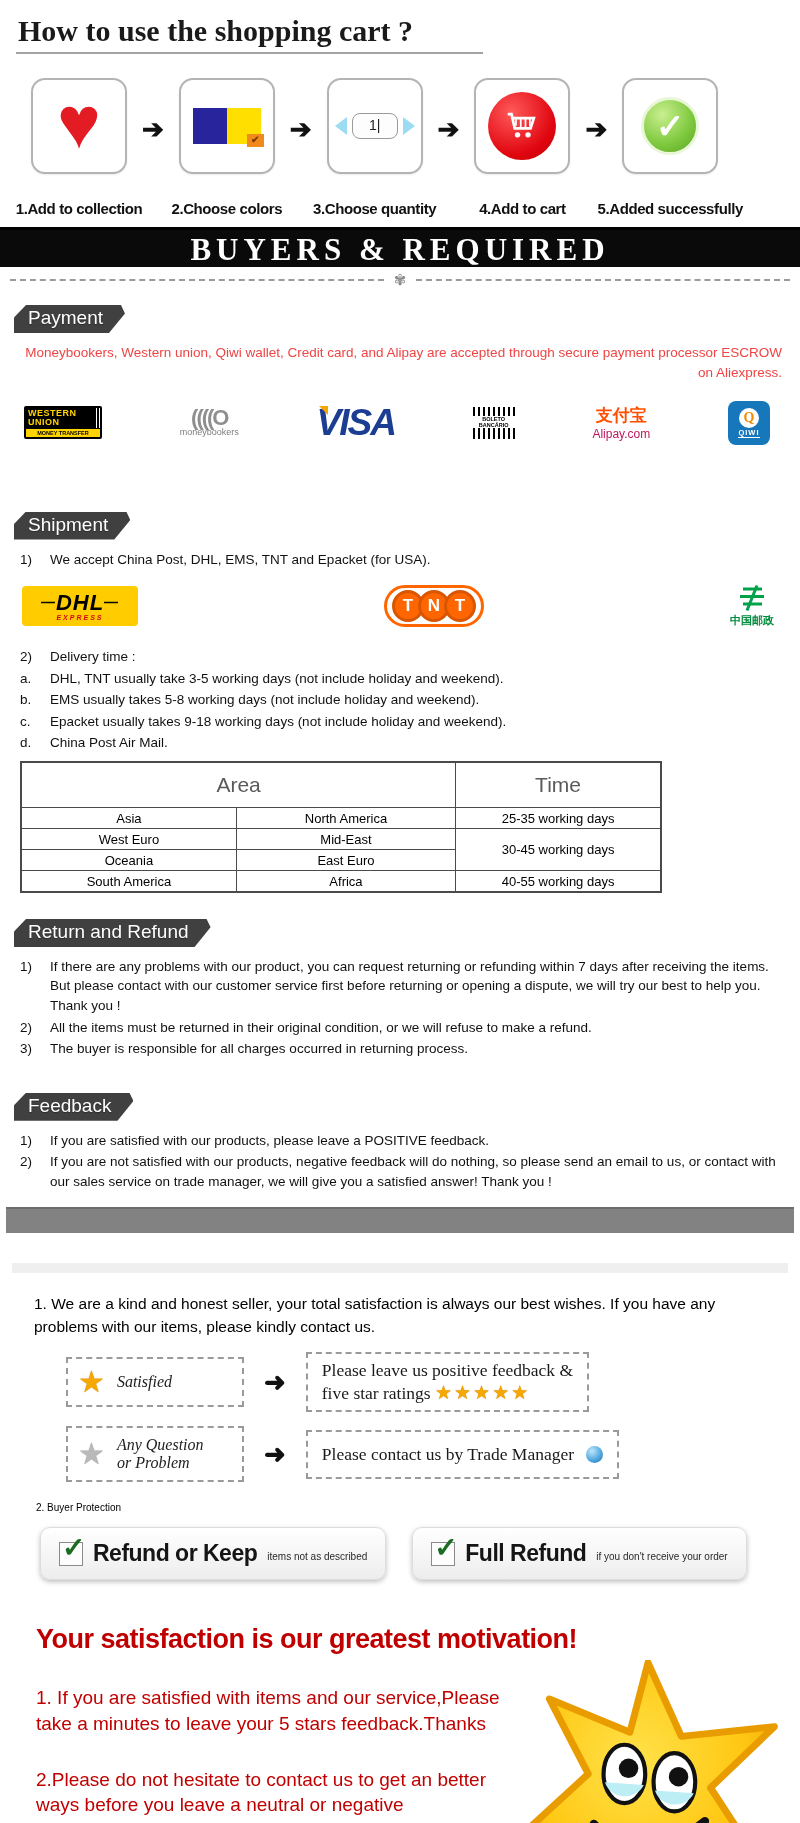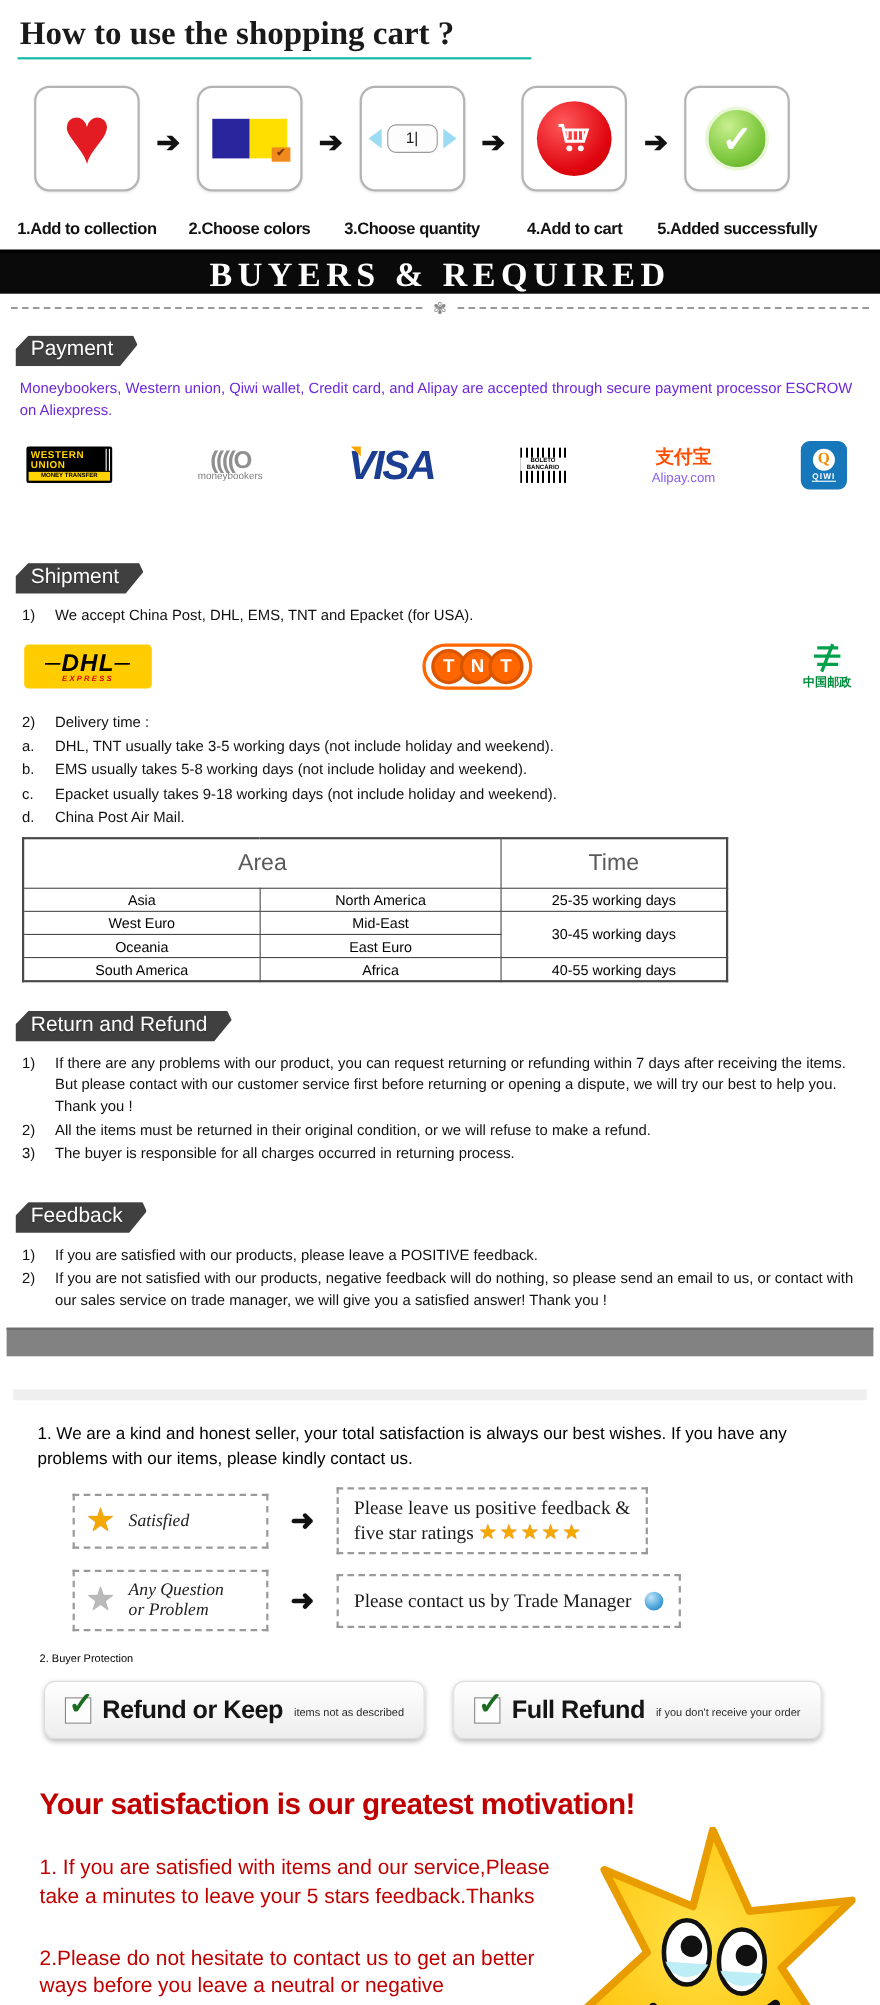--- a/index.html
+++ b/index.html
@@ -5,21 +5,21 @@
   * { margin:0; padding:0; box-sizing:border-box; }
   html,body { background:#fff; }
   body {
     width:800px; height:1823px; overflow:hidden; position:relative;
     font-family:"Liberation Sans", sans-serif; color:#111;
   }
   
   .title {
     margin:14px 0 0 16px; display:inline-block;
     font-family:"Liberation Serif", serif; font-size:30px; color:#1a1a1a;
-    border-bottom:2px solid #14b8a6; padding:0 70px 4px 2px;
+    border-bottom:2px solid #a3a3a3; padding:0 70px 4px 2px;
   }
   
   .steps { display:flex; align-items:flex-start; margin:24px 10px 0 18px; }
   .step { width:122px; display:flex; flex-direction:column; align-items:center; }
   .step-box {
     width:96px; height:96px; border:2px solid #b4b4b4; border-radius:14px;
     background:#fff; display:flex; align-items:center; justify-content:center;
     box-shadow:0 1px 2px rgba(0,0,0,.08);
   }
   .step-label { margin-top:26px; font-size:15px; font-weight:700; letter-spacing:-0.4px; white-space:nowrap; }
@@ -60,41 +60,41 @@
   .divider { display:flex; align-items:center; margin:4px 10px 0; }
   .divider .dash { flex:1; border-top:2px dashed #9a9a9a; }
   .divider .orn { color:#8a8a8a; font-size:15px; padding:0 10px; }
   
   .tag {
     display:inline-block; background:#404040; color:#fff; font-size:19px;
     padding:2px 22px 4px 14px; margin-left:14px;
     clip-path:polygon(12px 0, calc(100% - 4px) 0, 100% 30%, calc(100% - 16px) 100%, 0 100%, 0 45%);
     text-shadow:0 1px 1px rgba(0,0,0,.35);
   }
-  .body-text { margin:10px 18px 0; font-size:13.5px; line-height:1.5; color:#6d28d9; }
+  .body-text { margin:10px 18px 0; font-size:13.5px; line-height:1.5; color:#ef4444;text-align:right; }
   .num-item { display:flex; margin:2px 18px 0 20px; font-size:13.5px; line-height:1.45; }
   .num-item .num { width:30px; flex:none; }
   .num-item .txt { flex:1; }
   
   .pay-logos { margin:16px 30px 0 24px; display:flex; justify-content:space-between; align-items:center; height:46px; }
   .wu { width:78px; background:#000; padding:2px; border-radius:2px; }
   .wu .wu-top { color:#ffd400; font-size:9px; font-weight:700; line-height:1.05; padding:1px 2px; letter-spacing:.5px; border-right:4px double #fff; }
   .wu .wu-bot { background:#ffd400; color:#000; font-size:5.5px; font-weight:700; text-align:center; padding:1px 0; margin-top:1px; }
   .mb { text-align:center; color:#8f8f8f; }
   .mb .mb-glyph { font-size:22px; font-weight:700; letter-spacing:-2px; line-height:.9; }
   .mb .mb-label { font-size:9px; color:#7d7d7d; }
   .visa { font-style:italic; font-weight:700; font-size:37px; color:#1b3d92; position:relative; letter-spacing:-2px; }
   .visa::before { content:""; position:absolute; left:2px; top:4px; border-left:9px solid transparent; border-top:9px solid #f7a600; }
   .boleto { position:relative; width:42px; height:32px;
     background:repeating-linear-gradient(90deg,#000 0 2px,#fff 2px 5px); }
   .boleto .bol-label { position:absolute; left:0; right:0; top:9px; background:#fff; color:#000;
     font-size:5.5px; font-weight:700; text-align:center; line-height:1.1; }
   .alipay { text-align:center; }
   .alipay .ali-cn { color:#ff4e00; font-size:17px; font-weight:700; }
-  .alipay .ali-en { color:#8b5cf6; font-size:12px; }
+  .alipay .ali-en { color:#be185d; font-size:12px; }
   .qiwi { width:42px; height:44px; background:#1777bb; border-radius:8px; display:flex; flex-direction:column; align-items:center; justify-content:center; }
   .qiwi .q-circle { width:20px; height:20px; border-radius:50%; background:#fff; color:#f28a00; font-size:14px; font-weight:700; text-align:center; line-height:19px; font-family:"Liberation Serif", serif; }
   .qiwi .q-label { color:#fff; font-size:7.5px; font-weight:700; letter-spacing:1px; border-bottom:1px solid #fff; }
   
   .ship-logos { margin:12px 26px 0 22px; display:flex; justify-content:space-between; align-items:center; height:50px; }
   .ems { position:relative; padding:6px 0 6px 16px; }
   .ems .ems-bar-top, .ems .ems-bar-bot { position:absolute; height:5px; background:#ff7a00; transform:skewX(-30deg); }
   .ems .ems-bar-top { top:0; left:10px; width:140px; }
   .ems .ems-bar-bot { bottom:0; left:0; width:110px; }
   .ems .ems-main { font-style:italic; font-weight:700; font-size:30px; color:#1430a0; line-height:.95;

